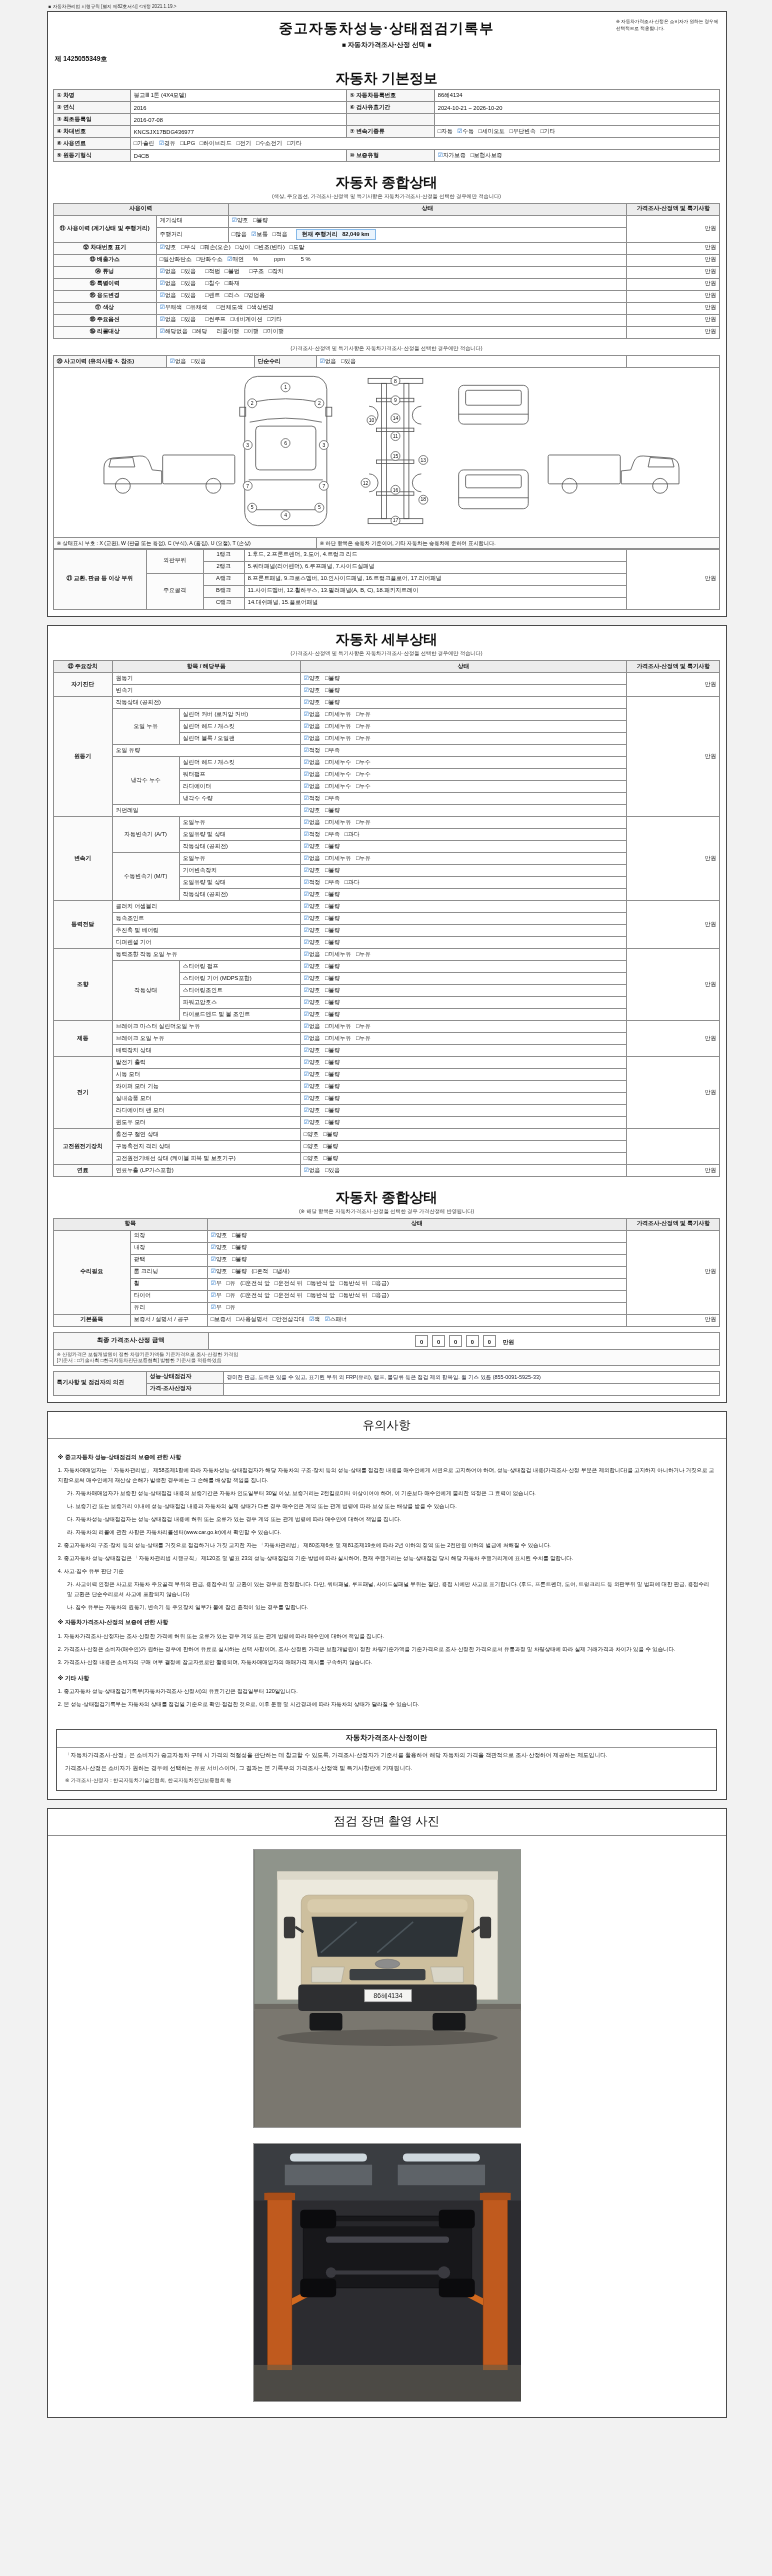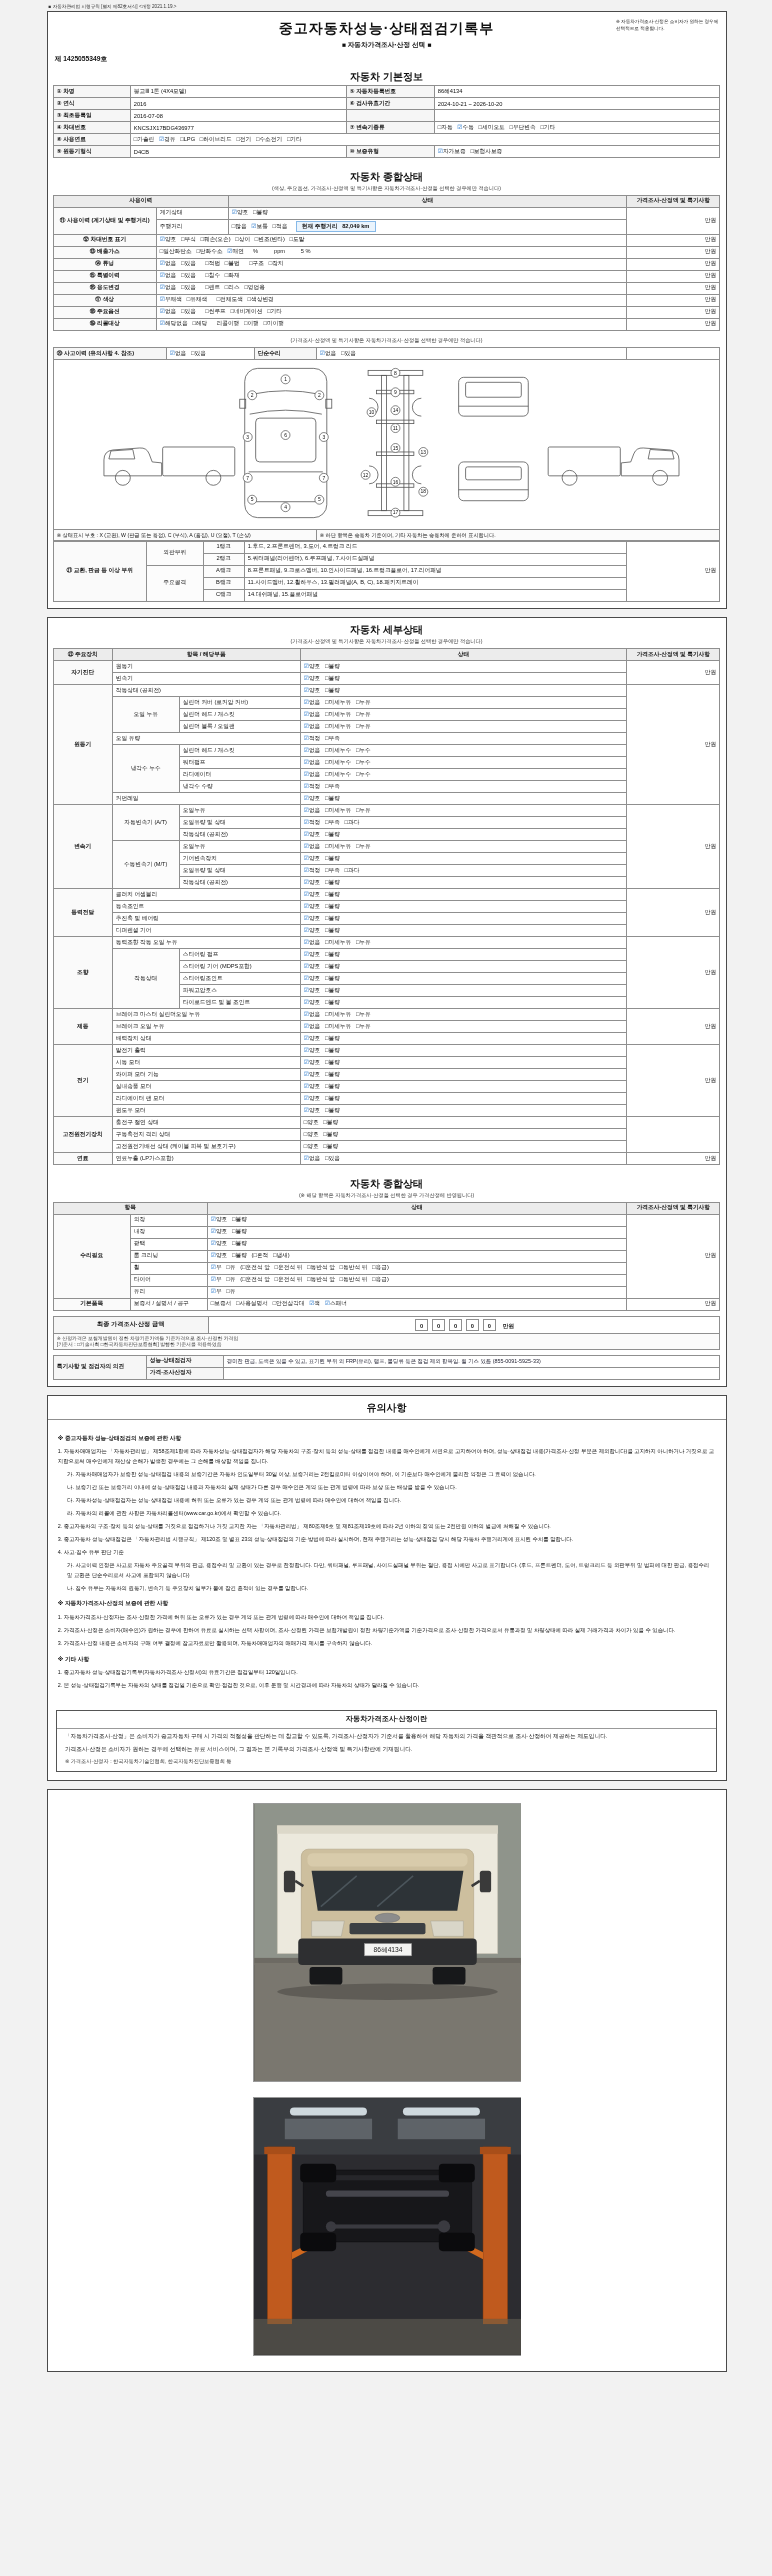--- a/index.html
+++ b/index.html
@@ -6,21 +6,21 @@
 html{background:#f2f2f2}
 body{width:773px;font-family:"Liberation Sans","DejaVu Sans",sans-serif;color:#111;padding:3.1px 0 20.6px;background:#f2f2f2}
 .page{width:680px;margin:0 auto}
 .form-note{font-size:4.6px;color:#333;padding:1px 2.1px 2.1px}
 .box{border:1px solid #4a4a4a;background:#fff;margin-bottom:8.2px}
 .title-wrap{position:relative;padding:8.2px 5.2px 1px;text-align:center}
 .main-title{font-size:14px;font-weight:bold;letter-spacing:1px}
 .sub-title{font-size:6.7px;font-weight:bold;margin-top:2.6px}
 .side-notes{position:absolute;right:7.2px;top:7.2px;font-size:4.6px;text-align:left;color:#222;line-height:1.5;max-width:155px}
 .doc-no{font-size:6.7px;font-weight:bold;padding:4.1px 7.2px 1px}
-.sec-head{text-align:center;font-weight:bold;font-size:10px;padding:5.2px 0 1px}
+.sec-head{text-align:center;font-weight:bold;font-size:14px;padding:5.2px 0 1px}
 .sec-note{text-align:center;font-size:5.2px;color:#333;padding:0 0 3.1px}
 .inner{padding:0 5.2px 6.2px}
 table.tbl{width:100%;border-collapse:collapse;font-size:5.7px;table-layout:fixed}
 .tbl td{border:0.5px solid #8f8f8f;padding:1.5px 3.1px;vertical-align:middle;word-break:break-all;height:11.3px}
 .lbl{background:#f6f6f6;font-weight:bold}
 .val{background:#fff}
 .th{background:#ececec;font-weight:bold;text-align:center}
 .c-name{background:#fafafa;text-align:center;font-weight:bold}
 .c-group{background:#fcfcfc;text-align:center}
 .c-sub{background:#fff}
@@ -36,21 +36,21 @@
 #car-diagram .glass{fill:#e2eaf0;stroke:#555}
 #car-diagram .mk{fill:#fff;stroke:#333;stroke-width:1.2}
 #car-diagram .mkt{font-size:10px;text-anchor:middle;fill:#111;font-family:"Liberation Sans",sans-serif}
 .legend-cell{font-size:5.2px;background:#fbfbfb}
 .final .lbl{text-align:center;font-size:6.2px}
 .digits-cell{text-align:center}
 .digit{display:inline-block;width:12.4px;height:12.4px;line-height:12.4px;border:0.5px solid #8f8f8f;margin:0 1.5px;text-align:center;font-weight:bold;background:#fff}
 .unit{margin-left:4.1px;font-weight:bold}
 .final-note{font-size:4.9px;color:#333;background:#fbfbfb}
 .op-text{font-size:5.4px;color:#223;line-height:1.5}
-.notice-head,.photo-head,.sign-head{text-align:center;font-weight:bold;font-size:10px;padding:4.6px;border-bottom:0.5px solid #8f8f8f}
+.notice-head,.photo-head,.sign-head{text-align:center;font-weight:normal;font-size:12px;padding:4.6px;border-bottom:0.5px solid #8f8f8f}
 .notice-body{padding:7.2px 10.3px;font-size:5.4px;line-height:1.75}
 .notice-line{margin-bottom:3.6px}
 .ind1{padding-left:9.3px}
 .nb{font-weight:bold;margin-top:6.2px;font-size:5.7px}
 .valuation-box{border:0.8px solid #555;margin:8.2px;}
 .val-title{text-align:center;font-weight:bold;font-size:7.2px;padding:3.6px;border-bottom:0.5px solid #999}
 .val-body{padding:3.1px 8.2px 1px;font-size:5.7px;line-height:1.6}
 .val-note{padding:3.1px 8.2px 5.2px;font-size:5.2px;color:#333}
 .photo-wrap{padding:13.4px 0 15.5px;display:flex;flex-direction:column;align-items:center;gap:14.4px}
 .photo{width:268px;border:0.5px solid #999;background:#222;line-height:0}
@@ -704,20 +704,21 @@
       </div>
     <div class="valuation-box">
       <div class="val-title">자동차가격조사·산정이란</div>
       <div class="val-body">「자동차가격조사·산정」은 소비자가 중고자동차 구매 시 가격의 적절성을 판단하는 데 참고할 수 있도록, 가격조사·산정자가 기준서를 활용하여 해당 자동차의 가격을 객관적으로 조사·산정하여 제공하는 제도입니다.</div>
       <div class="val-body">가격조사·산정은 소비자가 원하는 경우에 선택하는 유료 서비스이며, 그 결과는 본 기록부의 가격조사·산정액 및 특기사항란에 기재됩니다.</div>
       <div class="val-note">※ 가격조사·산정자 : 한국자동차기술인협회, 한국자동차진단보증협회 등</div>
     </div>
   </div>
 
   <div class="box">
+    <div class="photo-head">점검 장면 촬영 사진</div>
     <div class="photo-wrap">
       <div class="photo">
         <svg viewBox="0 0 520 540" width="267" height="277">
           <rect width="520" height="310" fill="#8f948b"></rect>
           <rect y="300" width="520" height="14" fill="#6d6a63"></rect>
           <rect y="310" width="520" height="230" fill="#7a776f"></rect>
           <rect x="45" y="42" width="430" height="250" fill="#ece9dd" stroke="#b9b5a6"></rect>
           <rect x="45" y="42" width="430" height="16" fill="#dcd8c9"></rect>
           <rect x="92" y="88" width="336" height="212" rx="14" fill="#cdbf9e" stroke="#a99b7c"></rect>
           <rect x="104" y="96" width="312" height="26" rx="10" fill="#d8cbab"></rect>

